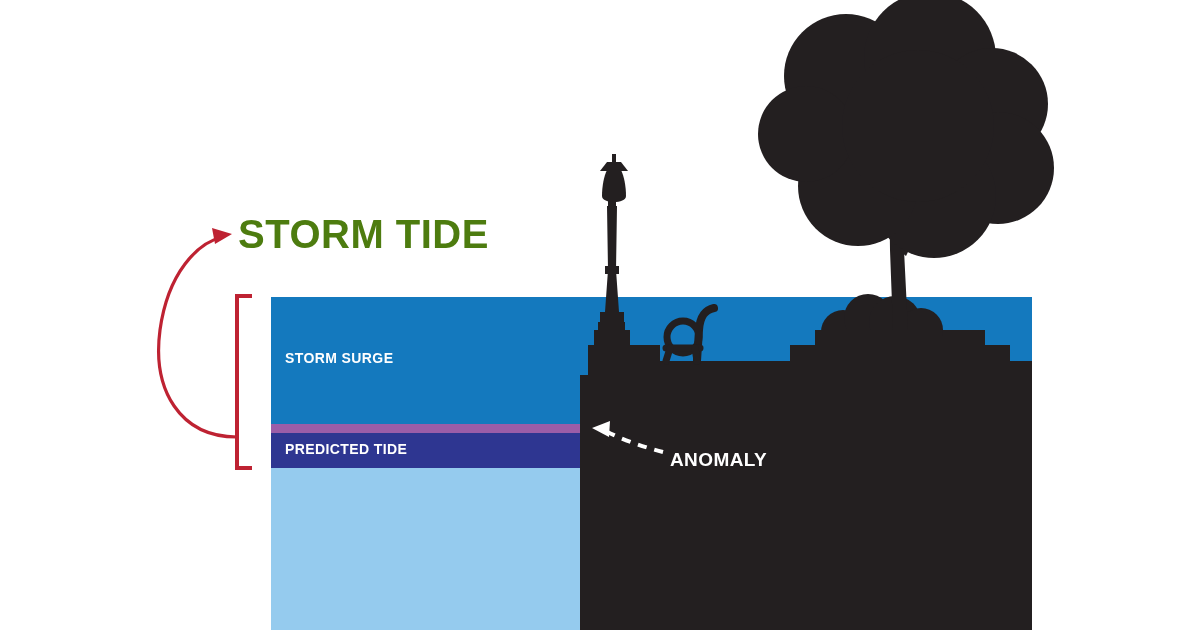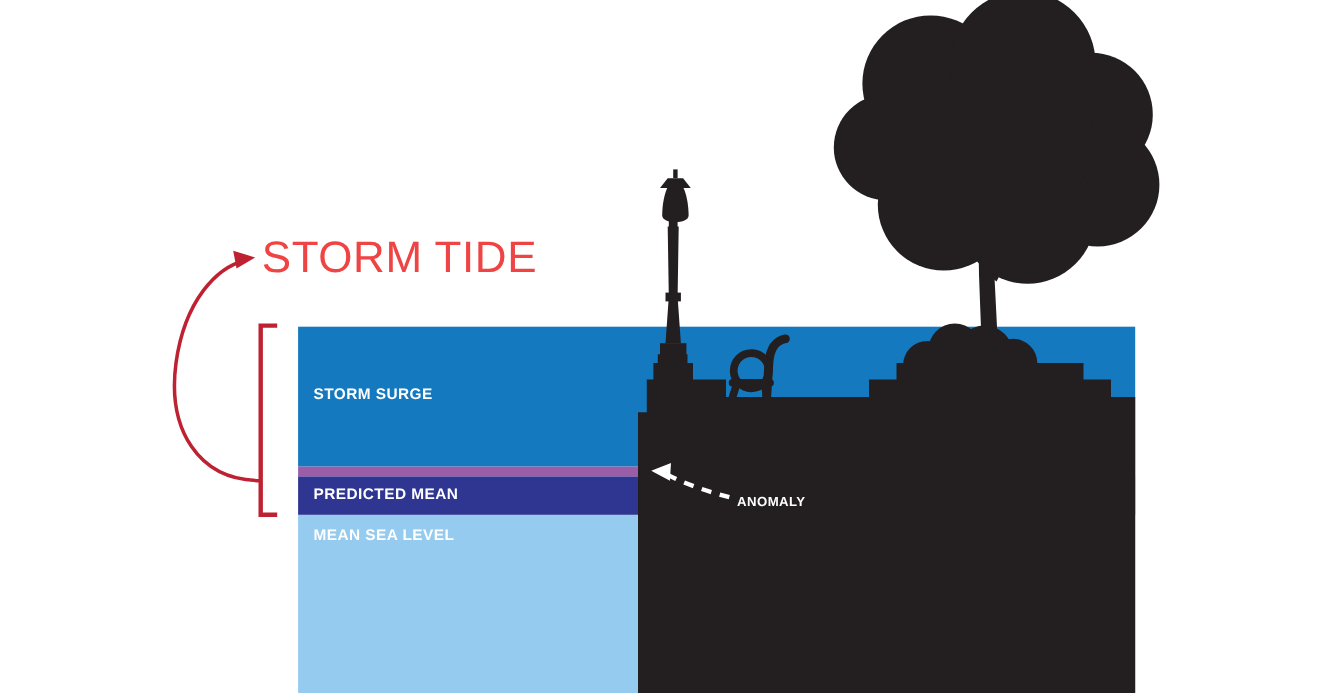--- a/index.html
+++ b/index.html
@@ -37,32 +37,32 @@
   #label-storm-surge { left: 285px; top: 351px; }
   #label-predicted-tide { left: 285px; top: 442px; }
   #label-mean-sea-level { left: 285px; top: 479px; }
   #label-anomaly {
     position: absolute;
     left: 670px;
     top: 450px;
     color: #ffffff;
     font-family: "Liberation Sans", sans-serif;
     font-weight: bold;
-    font-size: 12px;
+    font-size: 19px;
     letter-spacing: 0.4px;
     white-space: nowrap;
     line-height: 1;
   }
   #label-storm-tide {
     position: absolute;
     left: 238px;
     top: 214px;
-    color: #ef4444;
+    color: #4d7c0f;
     font-family: "Liberation Sans", sans-serif;
-    font-weight: normal;
+    font-weight: bold;
     font-size: 40px;
     letter-spacing: 0.5px;
     white-space: nowrap;
     line-height: 1;
   }
 </style>
 </head>
 <body>
 
 <div id="stage">
@@ -182,19 +182,18 @@
       <path fill="none" stroke="#FFFFFF" stroke-width="4" stroke-dasharray="9 8" stroke-linecap="butt" d="M663,452 C640,446 618,438 604,430"></path>
       <path fill="#FFFFFF" d="M592,428 L610,421 L609,437 Z"></path>
     </g>
 
   </svg>
 
   <div id="label-storm-tide" class="title">STORM TIDE</div>
 
   <div id="label-storm-surge" class="layer-label">STORM SURGE</div>
 
-  <div id="label-predicted-tide" class="layer-label">PREDICTED MEAN</div>
+  <div id="label-predicted-tide" class="layer-label">PREDICTED TIDE</div>
 
-  <div id="label-mean-sea-level" class="layer-label">MEAN SEA LEVEL</div>
 
   <div id="label-anomaly">ANOMALY</div>
 
 </div>
 
 </body></html>

